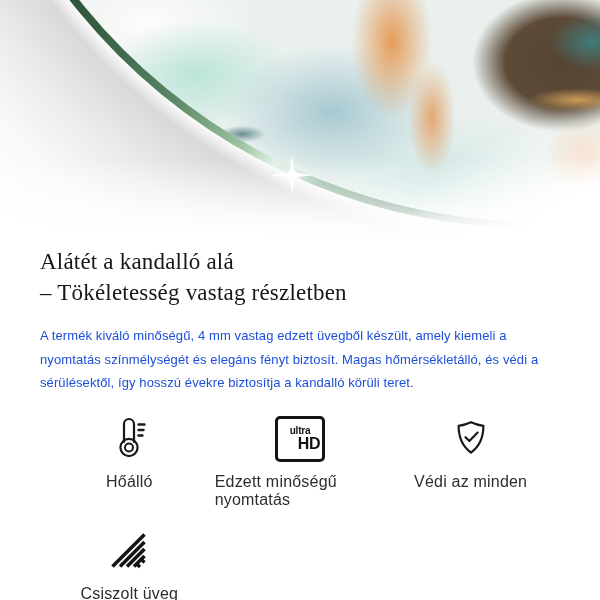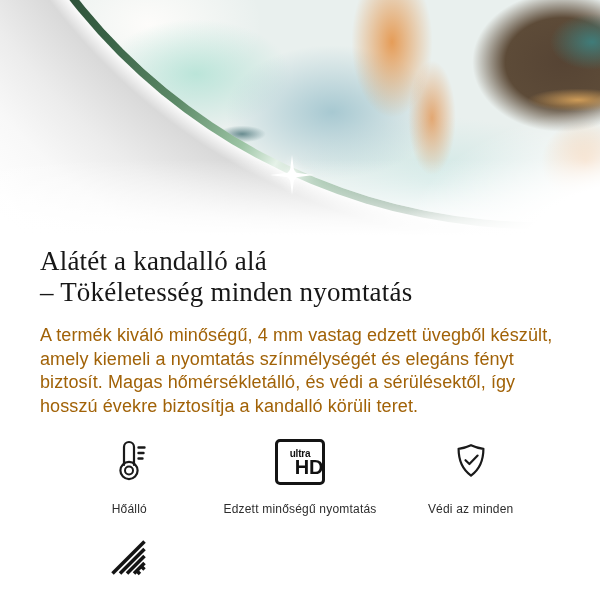--- a/index.html
+++ b/index.html
@@ -53,66 +53,66 @@
       radial-gradient(ellipse 330px 210px at 645px 262px, #ffffff 38%, rgba(255,255,255,0) 76%),
       linear-gradient(to bottom, rgba(255,255,255,0) 68%, rgba(255,255,255,.85) 93%, #ffffff 100%);
   }
   .sparkle{position:absolute;left:262px;top:145px;width:60px;height:60px;
     filter:drop-shadow(0 0 5px rgba(255,255,255,.95));}
 
   
   .content{padding:0 40px;}
   .title{
     font-family:"Liberation Serif","DejaVu Serif",serif;
-    font-weight:400;font-size:27px;line-height:31px;color:#171717;
+    font-weight:400;font-size:23px;line-height:31px;color:#171717;
     margin:11px 0 0;letter-spacing:.2px;
   }
   .desc{
-    font-size:18px;line-height:23.5px;color:#a16207;
+    font-size:13px;line-height:23.5px;color:#1d4ed8;
     margin:16px 0 0;width:528px;letter-spacing:.1px;
   }
 
   
   .features{
     display:grid;grid-template-columns:1fr 1fr 1fr;
     margin:22px 4px 0 4px;row-gap:20px;
   }
   .feature{display:flex;flex-direction:column;align-items:center;}
   .ficon{height:44px;display:flex;align-items:center;justify-content:center;}
-  .flabel{margin-top:18px;font-size:12px;color:#2d2d2d;letter-spacing:.2px;}
+  .flabel{margin-top:12px;font-size:16px;color:#2d2d2d;letter-spacing:.2px;}
   svg.fi{stroke:#1a1a1a;fill:none;stroke-width:2.2;}
 
   .hdbox{
     width:44px;height:40px;border:3px solid #141414;border-radius:5px;
     display:flex;flex-direction:column;align-items:center;justify-content:center;
     color:#111;background:#fff;
   }
   .hd-top{font-size:10px;font-weight:700;line-height:10px;letter-spacing:-.2px;}
-  .hd-bottom{font-size:20px;font-weight:700;line-height:16px;letter-spacing:-.3px;padding-left:18px;}
+  .hd-bottom{font-size:16px;font-weight:700;line-height:16px;letter-spacing:-.3px;padding-left:18px;}
 </style>
 </head>
 <body>
 
 <div class="page">
 
   <div class="photo">
     <div class="disc-rim"></div>
     <div class="disc-art"></div>
     <div class="photo-fade"></div>
     <svg class="sparkle" viewBox="0 0 60 60">
       <path d="M30 10 L32.2 27.4 L52 30 L32.2 32.6 L30 50 L27.8 32.6 L8 30 L27.8 27.4 Z" fill="#ffffff"></path>
       <path d="M30 22 L36 30 L30 38 L24 30 Z" fill="#ffffff" opacity=".9"></path>
       <circle cx="30" cy="30" r="2.6" fill="#ffffff"></circle>
     </svg>
   </div>
 
   <div class="content">
     <h1 class="title">
       <span style="display:block">Alátét a kandalló alá</span>
-      <span style="display:block">– Tökéletesség minden nyomtatás</span>
+      <span style="display:block">– Tökéletesség vastag részletben</span>
     </h1>
     <p class="desc">A termék kiváló minőségű, 4 mm vastag edzett üvegből készült, amely kiemeli a nyomtatás színmélységét és elegáns fényt biztosít. Magas hőmérsékletálló, és védi a sérülésektől, így hosszú évekre biztosítja a kandalló körüli teret.</p>
 
     <div class="features">
 
       <div class="feature">
         <div class="ficon">
           <svg class="fi" width="40" height="44" viewBox="0 0 40 44">
             <path d="M15 25 V7 a5 5 0 0 1 10 0 V25" stroke-linecap="round"></path>
             <circle cx="20" cy="30.5" r="8.6"></circle>

